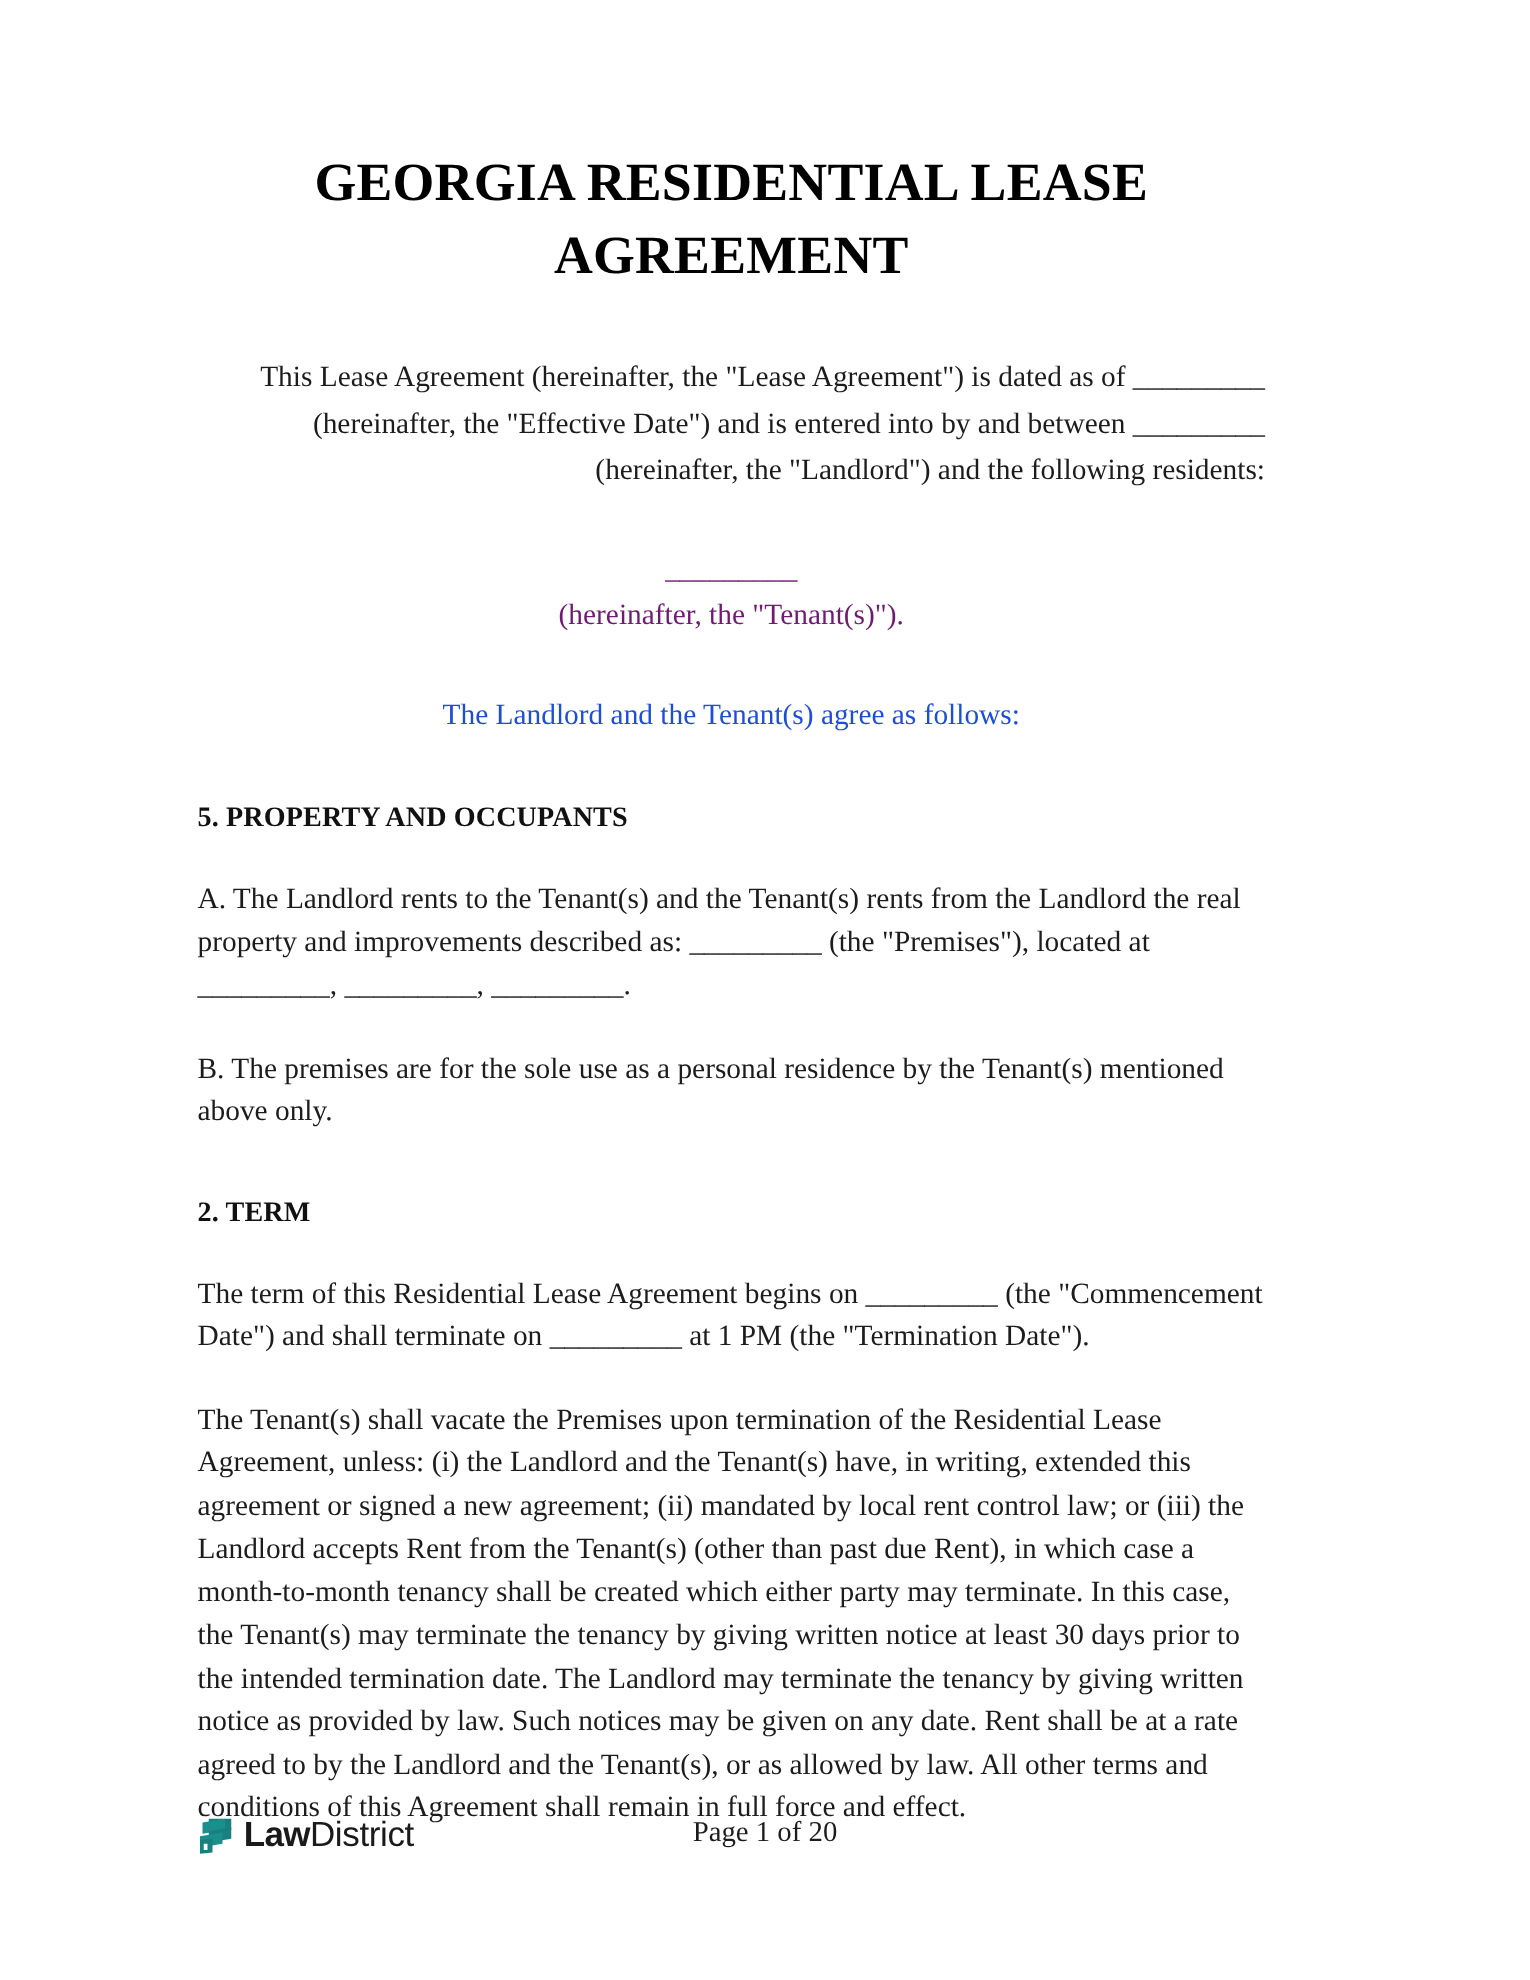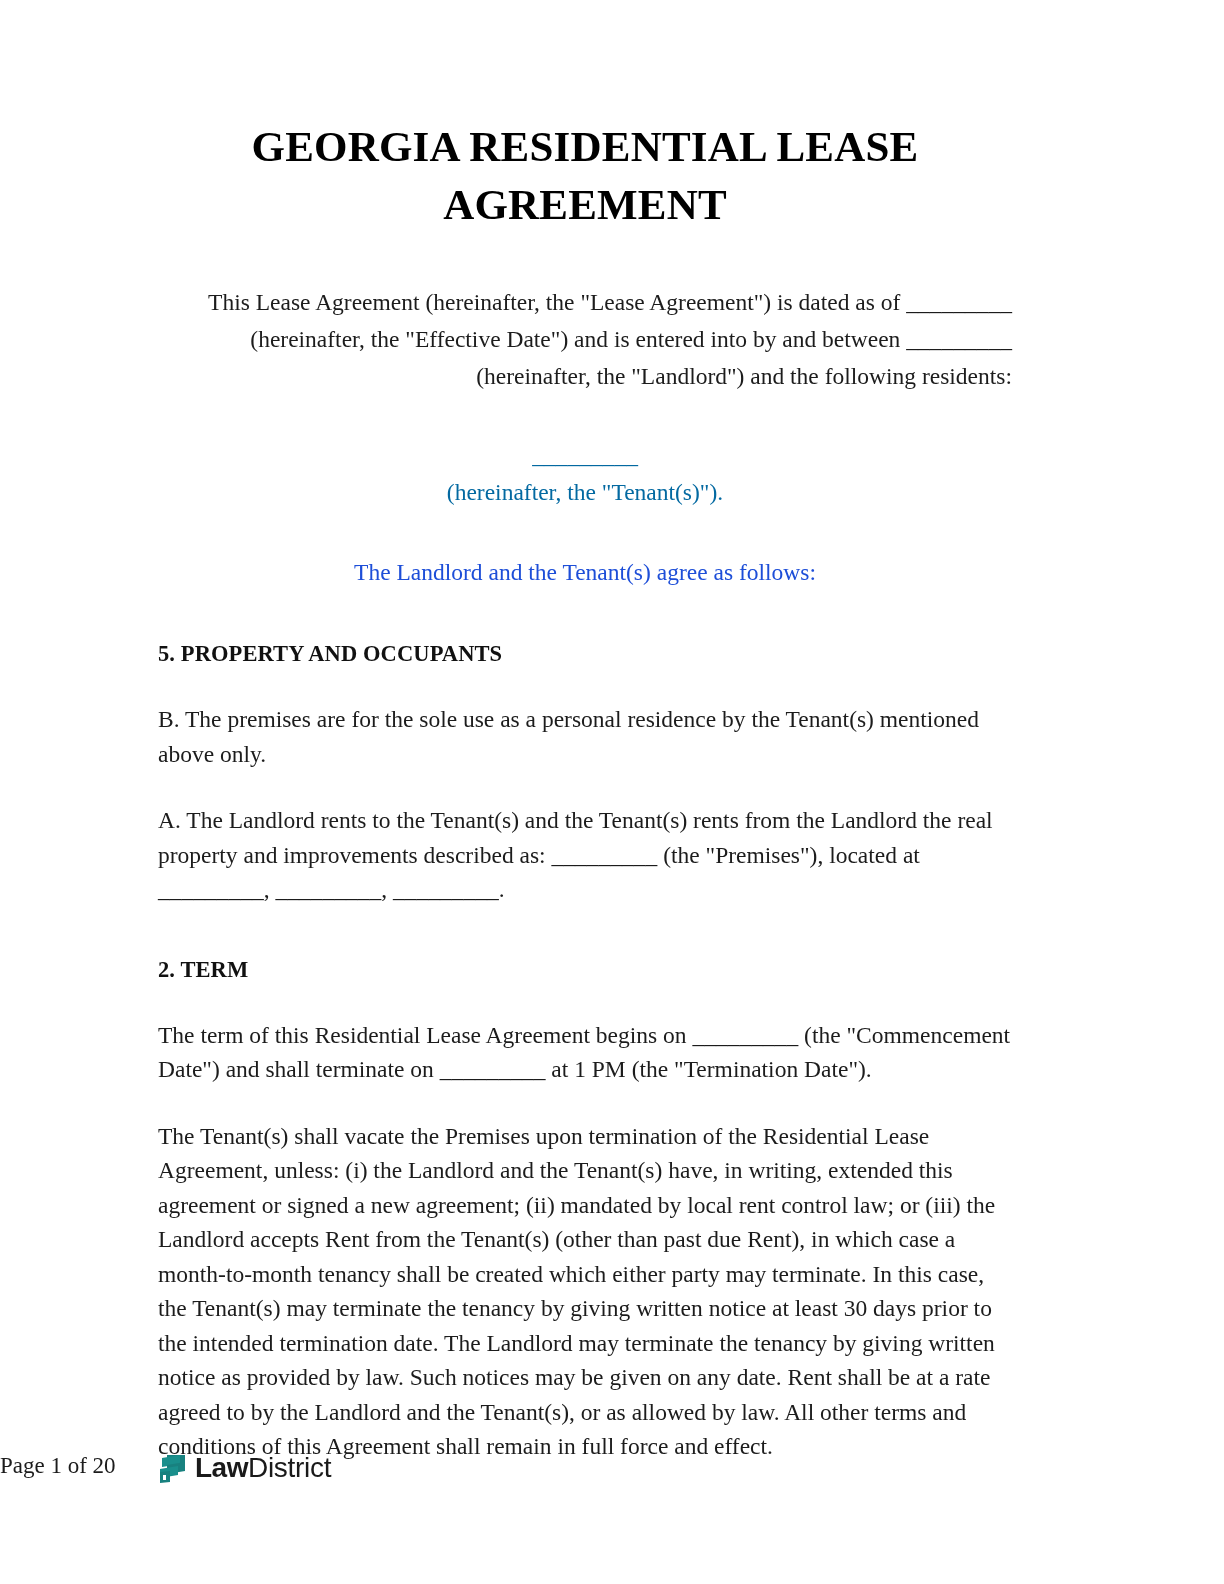--- a/index.html
+++ b/index.html
@@ -46,21 +46,21 @@
     margin: 0;
     padding-top: 50px;
     color: #1c1c1c;
   }
   .blank-line-block {
     text-align: center;
     font-size: 23.5px;
     line-height: 37px;
     margin: 0;
     padding-top: 42px;
-    color: #0369a1;
+    color: #701a75;
   }
   .agree-line {
     text-align: center;
     font-size: 23.5px;
     line-height: 37px;
     margin: 0;
     padding-top: 43px;
     color: #1d4ed8;
   }
 
@@ -120,20 +120,21 @@
   }
   .logo-text .district {
     font-weight: normal;
     letter-spacing: -0.3px;
   }
   .page-number {
     position: absolute;
     left: 0;
     top: 8px;
     width: 1224px;
+    text-align: center;
     font-size: 23px;
     line-height: 30px;
     color: #1c1c1c;
     font-family: "Liberation Serif", "DejaVu Serif", serif;
   }
 </style>
 </head>
 <body>
 
 <div class="page">
@@ -145,23 +146,23 @@
     <p class="intro">This Lease Agreement (hereinafter, the "Lease Agreement") is dated as of _________ (hereinafter, the "Effective Date") and is entered into by and between _________ (hereinafter, the "Landlord") and the following residents:</p>
 
     <p class="blank-line-block">_________</p>
 
     <p class="blank-line-block" style="padding-top:0;">(hereinafter, the "Tenant(s)").</p>
 
     <p class="agree-line">The Landlord and the Tenant(s) agree as follows:</p>
 
     <h2 class="section-heading">5. PROPERTY AND OCCUPANTS</h2>
 
+    <p class="body-par">A. The Landlord rents to the Tenant(s) and the Tenant(s) rents from the Landlord the real property and improvements described as: _________ (the "Premises"), located at _________, _________, _________.</p>
+
     <p class="body-par">B. The premises are for the sole use as a personal residence by the Tenant(s) mentioned above only.</p>
-
-    <p class="body-par">A. The Landlord rents to the Tenant(s) and the Tenant(s) rents from the Landlord the real property and improvements described as: _________ (the "Premises"), located at _________, _________, _________.</p>
 
     <h2 class="section-heading">2. TERM</h2>
 
     <p class="body-par">The term of this Residential Lease Agreement begins on _________ (the "Commencement Date") and shall terminate on _________ at 1 PM (the "Termination Date").</p>
 
     <p class="body-par">The Tenant(s) shall vacate the Premises upon termination of the Residential Lease Agreement, unless: (i) the Landlord and the Tenant(s) have, in writing, extended this agreement or signed a new agreement; (ii) mandated by local rent control law; or (iii) the Landlord accepts Rent from the Tenant(s) (other than past due Rent), in which case a month-to-month tenancy shall be created which either party may terminate. In this case, the Tenant(s) may terminate the tenancy by giving written notice at least 30 days prior to the intended termination date. The Landlord may terminate the tenancy by giving written notice as provided by law. Such notices may be given on any date. Rent shall be at a rate agreed to by the Landlord and the Tenant(s), or as allowed by law. All other terms and conditions of this Agreement shall remain in full force and effect.</p>
 
   </div>
 
   <div class="footer">

